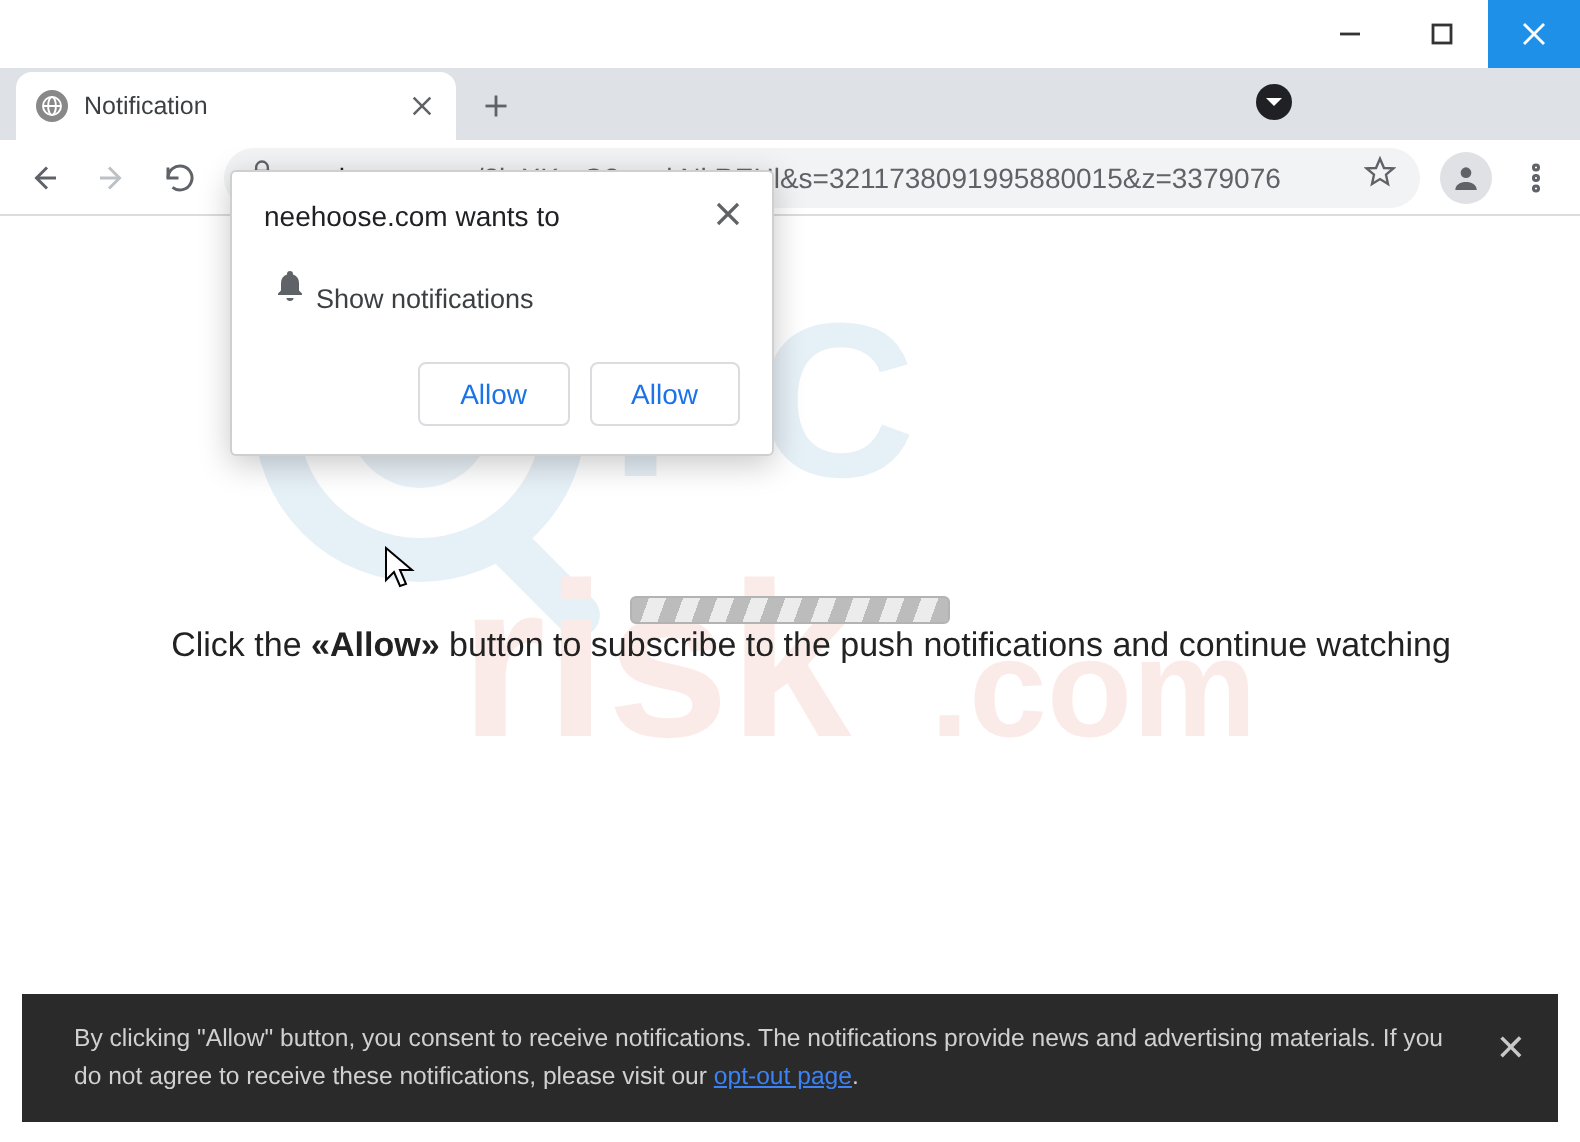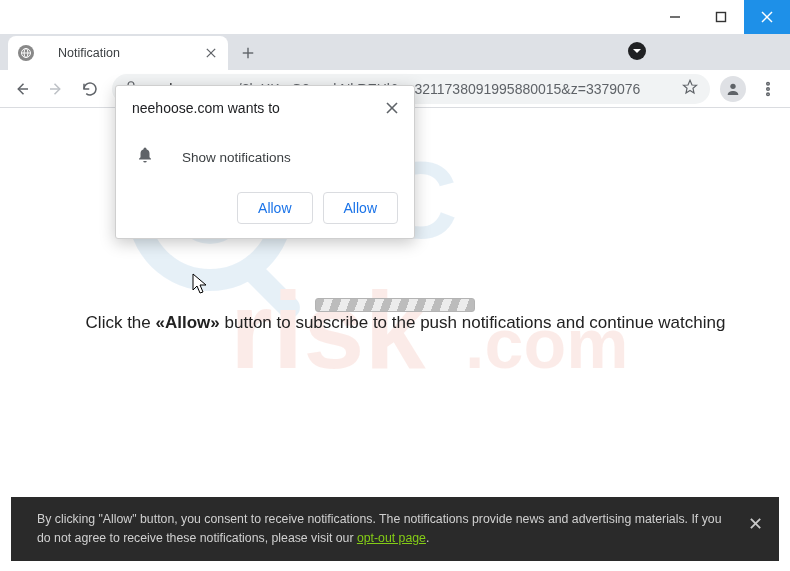--- a/index.html
+++ b/index.html
@@ -6,21 +6,21 @@
 body { width: 790px; height: 571px; background: #fff; position: relative; overflow: hidden; }
 
 
 .titlebar { height: 34px; background: #fff; display: flex; justify-content: flex-end; align-items: center; border-bottom: 0; }
 .winbtn { width: 46px; height: 34px; display: flex; align-items: center; justify-content: center; color: #333; }
 .winbtn.close { background: #1e90e8; color: #fff; }
 .winbtn svg { width: 12px; height: 12px; stroke: currentColor; stroke-width: 1.4; fill: none; }
 
 
 .tabstrip { height: 36px; background: #dee1e6; display: flex; align-items: flex-end; padding-left: 8px; }
-.tab { background: #fff; height: 34px; width: 220px; border-radius: 8px 8px 0 0; display: flex; align-items: center; padding: 0 10px; gap: 24px; font-size: 12.5px; color: #3c4043; position: relative; }
+.tab { background: #fff; height: 34px; width: 220px; border-radius: 8px 8px 0 0; display: flex; align-items: center; padding: 0 10px; gap: 8px; font-size: 12.5px; color: #3c4043; position: relative; }
 .tab-favicon { width: 16px; height: 16px; border-radius: 50%; background: #888; display: flex; align-items: center; justify-content: center; }
 .tab-favicon svg { width: 12px; height: 12px; fill: #fff; }
 .tab-title { flex: 1; white-space: nowrap; overflow: hidden; text-overflow: ellipsis; }
 .tab-close { width: 14px; height: 14px; display: flex; align-items: center; justify-content: center; color: #5f6368; }
 .newtab { width: 28px; height: 28px; display: flex; align-items: center; justify-content: center; color: #5f6368; margin-left: 6px; margin-bottom: 3px; }
 
 
 .toolbar { height: 38px; background: #fff; border-bottom: 1px solid #dadce0; display: flex; align-items: center; padding: 0 6px; gap: 2px; }
 .tbtn { width: 32px; height: 32px; display: flex; align-items: center; justify-content: center; color: #5f6368; border-radius: 50%; }
 .tbtn.disabled { color: #bdc1c6; }
@@ -41,33 +41,33 @@
 .watermark { position: absolute; top: 10px; left: 50%; transform: translateX(-50%); width: 560px; opacity: 0.10; }
 .loading { position: absolute; top: 190px; left: 50%; transform: translateX(-50%); width: 160px; height: 14px; border: 1px solid #b3b3b3; border-radius: 3px; background: repeating-linear-gradient(110deg, #bcbcbc 0 8px, #ececec 8px 16px); }
 .instruction { position: absolute; top: 205px; left: 0; right: 0; text-align: center; font-size: 17px; color: #222; margin-left: 21px; }
 .instruction .lq, .instruction .rq, .instruction b { font-weight: 700; }
 
 
 .cursor { position: absolute; top: 165px; left: 192px; }
 .cursor svg { width: 16px; height: 22px; }
 
 
-.perm { position: absolute; top: 85px; left: 115px; width: 300px; background: #fff; border: 1px solid #cfcfcf; border-radius: 3px; box-shadow: 0 4px 16px rgba(0,0,0,.22); padding: 14px 16px 14px 16px; z-index: 10; }
+.perm { position: absolute; top: 85px; left: 115px; width: 272px; background: #fff; border: 1px solid #cfcfcf; border-radius: 3px; box-shadow: 0 4px 16px rgba(0,0,0,.22); padding: 14px 16px 14px 16px; z-index: 10; }
 .perm-header { display: flex; justify-content: space-between; align-items: flex-start; }
 .perm-title { font-size: 14px; color: #202124; }
 .perm-close { color: #5f6368; cursor: pointer; }
-.perm-row { display: flex; align-items: center; gap: 28px; margin-top: 28px; padding-left: 4px; }
+.perm-row { display: flex; align-items: flex-end; gap: 4px; margin-top: 16px; padding-left: 4px; }
 .perm-row svg { fill: #5f6368; }
 .perm-label { font-size: 13.5px; color: #3c4043; }
 .perm-actions { display: flex; justify-content: flex-end; gap: 10px; margin-top: 24px; }
 .perm-btn { border: 1px solid #dadce0; background: #fff; color: #1a73e8; font-size: 14px; padding: 7px 20px; border-radius: 4px; cursor: pointer; }
 
 
 .consent { position: absolute; left: 11px; right: 11px; bottom: 10px; background: #2a2a2a; color: #d0d0d0; font-size: 12.3px; line-height: 1.55; padding: 13px 50px 13px 26px; }
-.consent a { color: #84cc16; }
+.consent a { color: #3b82f6; }
 .consent-close { position: absolute; right: 16px; top: 14px; color: #c8c8c8; font-size: 18px; }
 
 </style>
 </head>
 <body>
 
 <div class="titlebar">
   <div class="winbtn">
       <svg viewBox="0 0 12 12">
         <line x1="1" y1="6" x2="11" y2="6"></line>

